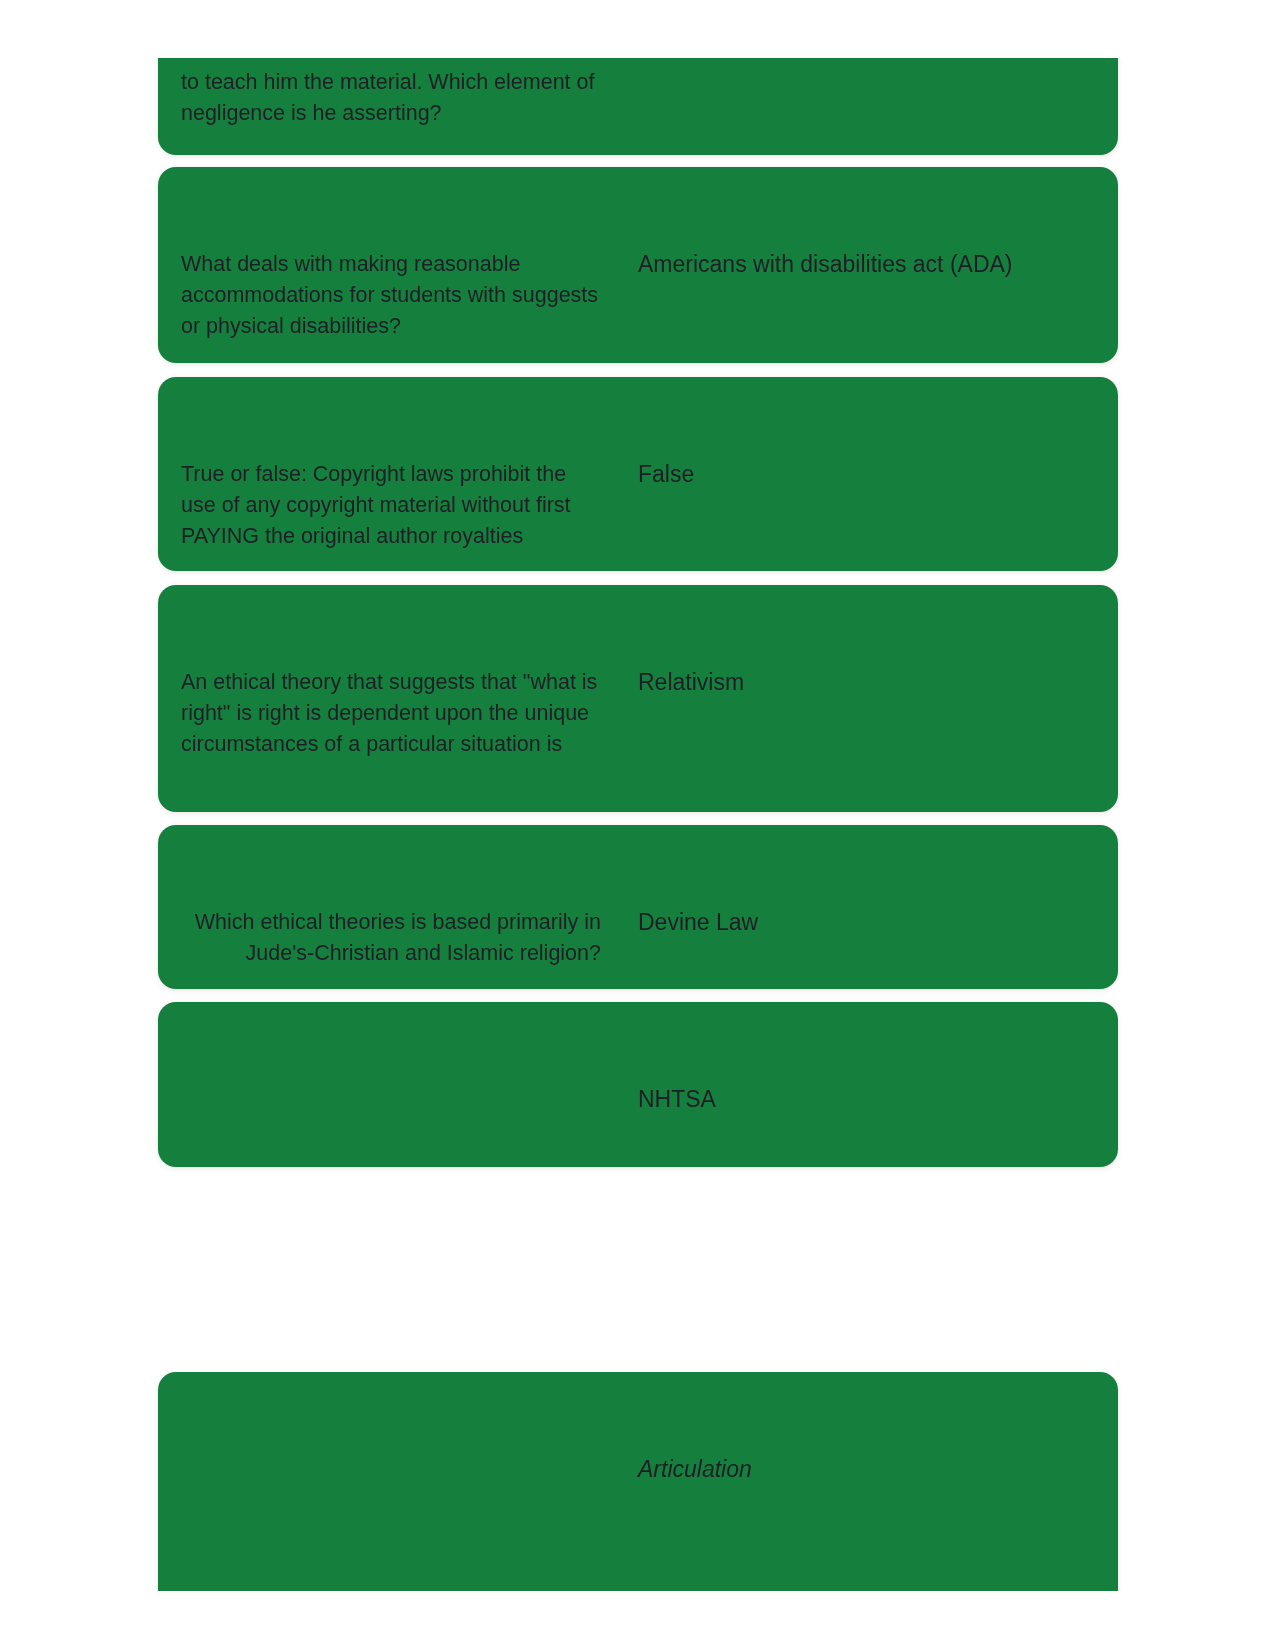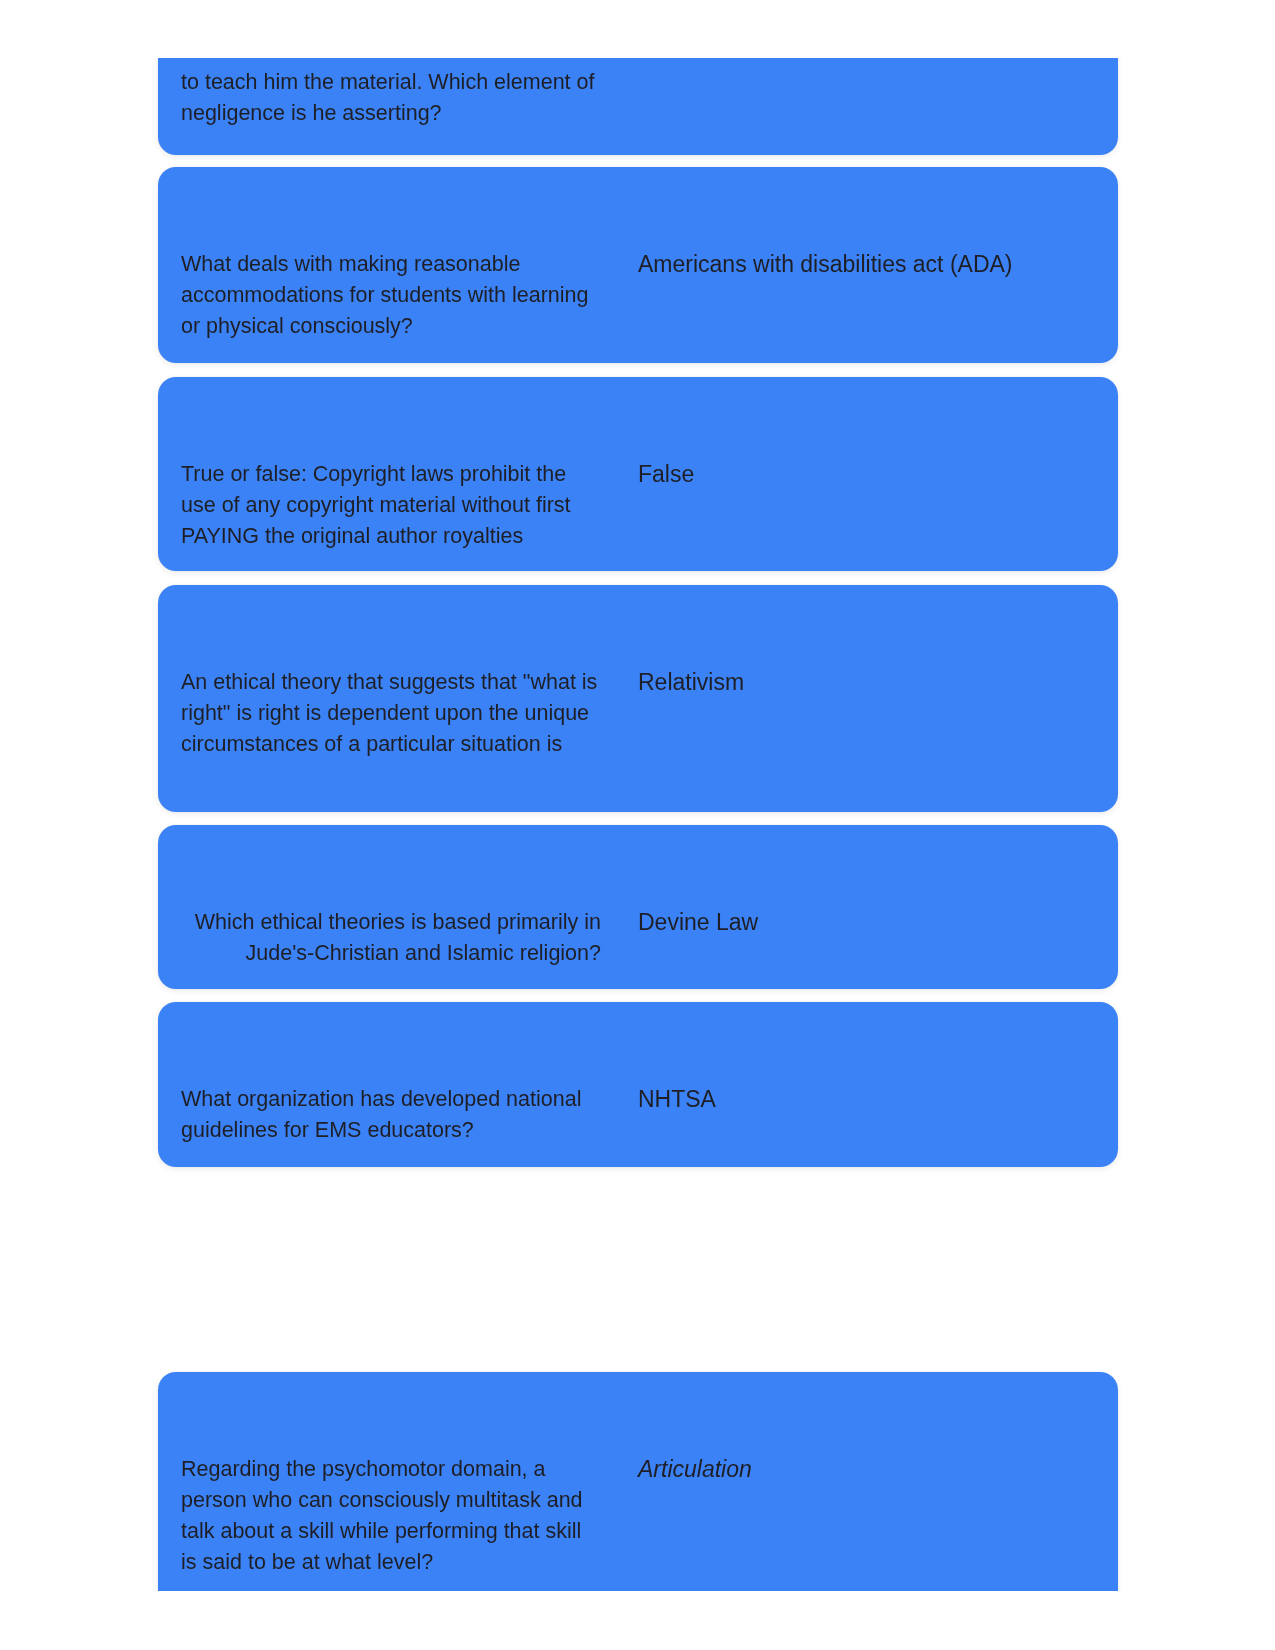--- a/index.html
+++ b/index.html
@@ -1,58 +1,56 @@
 <!DOCTYPE html>
 <html><head>
 <meta charset="utf-8">
 <style>
   html, body { margin:0; padding:0; background:#ffffff; }
   body { width:1275px; height:1650px; position:relative; overflow:hidden;
          font-family:"Liberation Sans", sans-serif; color:#1e1f26; }
   .viewport { position:absolute; left:0; top:58px; width:1275px; height:1533px; overflow:hidden; }
-  .card { position:absolute; left:158px; width:960px; background:#3b82f6;
+  .card { position:absolute; left:158px; width:960px; background:#15803d;
           border-radius:18px; box-shadow:0 2px 6px rgba(0,0,0,0.08), 0 0 0 1px rgba(0,0,0,0.02);
           box-sizing:border-box; }
   .q { position:absolute; left:23px; width:420px; font-size:21.5px; line-height:31px; }
   .a { position:absolute; left:480px; width:440px; font-size:23px; line-height:31px; }
 </style>
 </head>
 <body>
 
 <div class="viewport">
 
   <div class="card" style="top:-40px;height:137px;">
     <div class="q" style="top:49px;">to teach him the material. Which element of negligence is he asserting?</div>
     <div class="a" style="top:49px;"></div>
   </div>
 
   <div class="card" style="top:109px;height:196px;">
-    <div class="q" style="top:82px;">What deals with making reasonable accommodations for students with learning or physical consciously?</div>
+    <div class="q" style="top:82px;">What deals with making reasonable accommodations for students with suggests or physical disabilities?</div>
     <div class="a" style="top:82px;">Americans with disabilities act (ADA)</div>
   </div>
 
   <div class="card" style="top:319px;height:194px;">
     <div class="q" style="top:82px;">True or false: Copyright laws prohibit the use of any copyright material without first PAYING the original author royalties</div>
     <div class="a" style="top:82px;">False</div>
   </div>
 
   <div class="card" style="top:527px;height:227px;">
     <div class="q" style="top:82px;">An ethical theory that suggests that "what is right" is right is dependent upon the unique circumstances of a particular situation is</div>
     <div class="a" style="top:82px;">Relativism</div>
   </div>
 
   <div class="card" style="top:767px;height:164px;">
     <div class="q" style="top:82px;text-align:right;">Which ethical theories is based primarily in Jude's-Christian and Islamic religion?</div>
     <div class="a" style="top:82px;">Devine Law</div>
   </div>
 
   <div class="card" style="top:944px;height:165px;">
-    <div class="q" style="top:82px;">What organization has developed national guidelines for EMS educators?</div>
     <div class="a" style="top:82px;">NHTSA</div>
   </div>
 
 
   <div class="card" style="top:1314px;height:260px;">
-    <div class="q" style="top:82px;">Regarding the psychomotor domain, a person who can consciously multitask and talk about a skill while performing that skill is said to be at what level?</div>
     <div class="a" style="top:82px;font-style:italic;">Articulation</div>
   </div>
 
 </div>
 
 </body></html>

